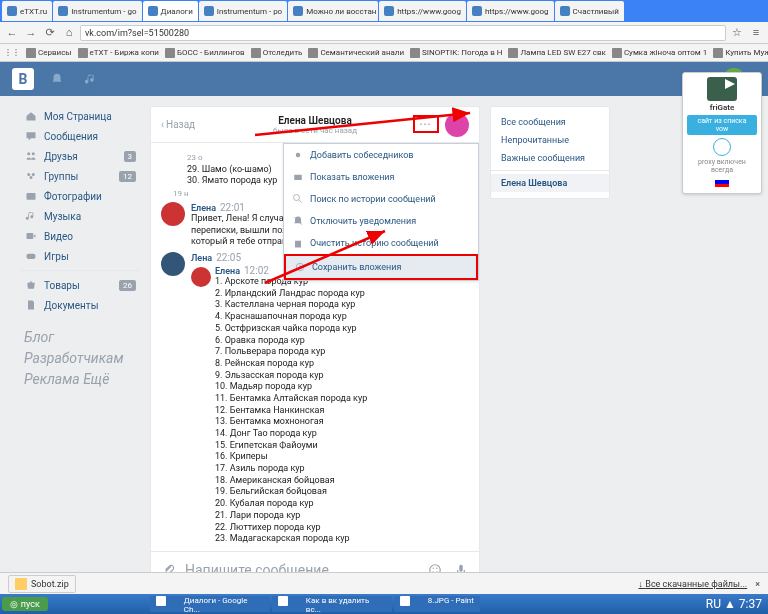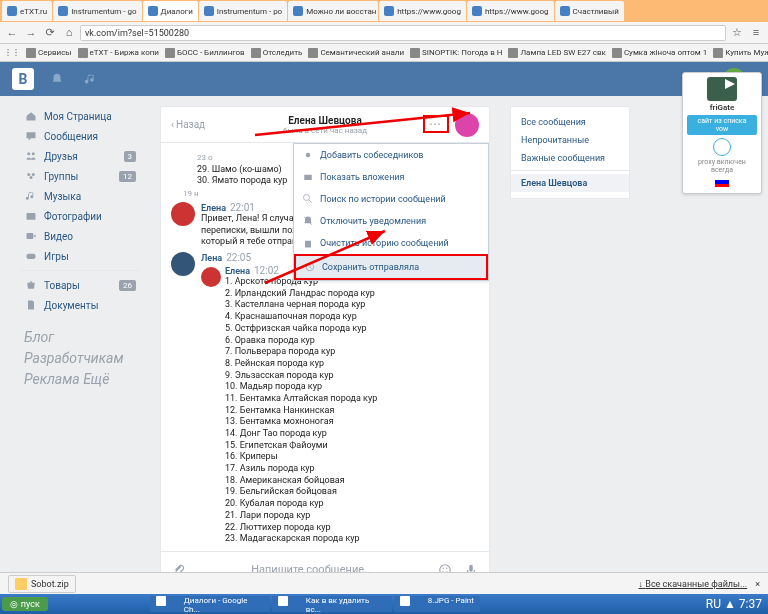--- a/index.html
+++ b/index.html
@@ -1,19 +1,19 @@
 <!DOCTYPE html>
 <html><head>
 <meta charset="utf-8">
 <style>
 * { margin:0; padding:0; box-sizing:border-box; font-family:-apple-system,BlinkMacSystemFont,Roboto,Helvetica,Arial,sans-serif; }
 body { width:768px; height:614px; background:#edeef0; overflow:hidden; font-size:10px; position:relative; }
 
 
-.browser-tabs { height:22px; background:#fdba74; display:flex; align-items:center; padding:0 2px; gap:1px; overflow:hidden; }
+.browser-tabs { height:22px; background:#3b82f6; display:flex; align-items:center; padding:0 2px; gap:1px; overflow:hidden; }
 .tab { height:20px; background:#f4f4f4; padding:2px 5px; display:flex; align-items:center; gap:3px; font-size:8px; color:#333; border-radius:2px 2px 0 0; white-space:nowrap; overflow:hidden; max-width:90px; cursor:pointer; }
 .tab.active { background:#fff; }
 .tab .fav { width:10px; height:10px; background:#4680c2; border-radius:2px; flex-shrink:0; }
 .addr-bar { height:22px; background:#f4f4f4; display:flex; align-items:center; padding:0 4px; gap:3px; border-bottom:1px solid #ccc; }
 .nav-btn { width:16px; height:16px; display:flex; align-items:center; justify-content:center; color:#555; font-size:11px; cursor:pointer; }
 .url-box { flex:1; height:16px; background:#fff; border:1px solid #ccc; border-radius:2px; padding:0 4px; font-size:9px; color:#333; display:flex; align-items:center; }
 .bookmarks { height:18px; background:#f4f4f4; display:flex; align-items:center; padding:0 4px; gap:6px; overflow:hidden; border-bottom:1px solid #ccc; }
 .bm { display:flex; align-items:center; gap:2px; font-size:8px; color:#333; cursor:pointer; white-space:nowrap; }
 .bm .ico { width:10px; height:10px; background:#888; border-radius:1px; flex-shrink:0; }
 
@@ -21,21 +21,21 @@
 .vk-header { height:34px; background:#4a76a8; display:flex; align-items:center; padding:0 12px; gap:12px; }
 .vk-logo { width:22px; height:22px; background:#fff; border-radius:3px; color:#4a76a8; font-weight:bold; font-size:14px; display:flex; align-items:center; justify-content:center; }
 .vk-search { width:160px; height:22px; background:#3a5f8a; border-radius:11px; display:flex; align-items:center; padding:0 8px; color:#8aa8c9; gap:4px; }
 .vk-search svg { fill:#8aa8c9; }
 .vk-head-ico { width:22px; height:22px; display:flex; align-items:center; justify-content:center; cursor:pointer; }
 .vk-head-ico svg { fill:#8aa8c9; width:14px; height:14px; }
 .vk-user { margin-left:auto; display:flex; align-items:center; gap:6px; color:#fff; font-size:10px; cursor:pointer; }
 .vk-user .av { width:22px; height:22px; background:#6a4; border-radius:50%; }
 
 
-.vk-main { display:flex; padding:10px 19px 0 20px; gap:20px; height:calc(100% - 96px - 26px); }
+.vk-main { display:flex; padding:10px 19px 0 20px; gap:10px; height:calc(100% - 96px - 26px); }
 .left-col { width:120px; flex-shrink:0; }
 .nav-item { display:flex; align-items:center; gap:6px; padding:3px 4px; color:#2a5885; font-size:10px; cursor:pointer; border-radius:2px; }
 .nav-item .ni-ico { width:14px; height:14px; display:flex; align-items:center; justify-content:center; }
 .nav-item .ni-ico svg { width:12px; height:12px; fill:#99a2ad; }
 .nav-item .badge { margin-left:auto; background:#99a2ad; color:#fff; font-size:8px; padding:1px 4px; border-radius:2px; }
 .nav-sep { height:1px; background:#e7e8ec; margin:4px 0; }
 .nav-foot { margin-top:12px; font-size:14px; color:#99a2ad; line-height:1.5; padding:0 4px;font-style:italic; }
 
 .center-col { width:330px; background:#fff; border:1px solid #e7e8ec; border-radius:2px; overflow:hidden; display:flex; flex-direction:column; position:relative; flex-shrink:0; }
 .chat-head { height:36px; border-bottom:1px solid #e7e8ec; display:flex; align-items:center; padding:0 10px; position:relative; }
@@ -62,21 +62,21 @@
 
 
 .dropdown { position:absolute; top:0; right:0; width:196px; background:#fff; border:1px solid #c5d0db; box-shadow:0 1px 3px rgba(0,0,0,.1); z-index:10; }
 .dd-item { padding:5px 8px; display:flex; align-items:center; gap:6px; font-size:9px; color:#2a5885; cursor:pointer; }
 .dd-item svg { width:12px; height:12px; fill:#99a2ad; flex-shrink:0; }
 .dd-item.hl { border:2px solid #e00; background:#e5ebf1; }
 
 .chat-input { height:36px; border-top:1px solid #e7e8ec; display:flex; align-items:center; padding:0 8px; gap:6px; }
 .chat-input .clip, .chat-input .emoji, .chat-input .mic { width:20px; height:20px; display:flex; align-items:center; justify-content:center; cursor:pointer; }
 .chat-input svg { width:14px; height:14px; fill:#99a2ad; }
-.chat-input .fld { flex:1; font-size:11px; color:#99a2ad;text-align:center; }
+.chat-input .fld { flex:1; font-size:14px; color:#99a2ad; }
 
 .right-col { width:120px; background:#fff; border:1px solid #e7e8ec; border-radius:2px; padding:6px 0; flex-shrink:0; height:fit-content; }
 .filter { padding:4px 10px; font-size:9px; color:#2a5885; cursor:pointer; }
 .filter.active { background:#f0f2f5; font-weight:600; }
 .filter-sep { height:1px; background:#e7e8ec; margin:3px 0; }
 
 
 .frigate { position:absolute; right:6px; top:72px; width:80px; background:#fff; border:1px solid #ccc; border-radius:3px; padding:4px; text-align:center; font-size:8px; box-shadow:0 1px 3px rgba(0,0,0,.15); }
 .frigate .logo { width:30px; height:24px; background:#3a5f4a; border-radius:3px; margin:0 auto 2px; position:relative; }
 .frigate .logo::after { content:""; position:absolute; right:2px; top:2px; width:10px; height:10px; background:#fff; clip-path:polygon(0 0,100% 50%,0 100%); }
@@ -247,33 +247,33 @@
             <circle cx="11" cy="6" r="2"></circle>
             <circle cx="8" cy="10" r="2"></circle>
           </svg>
         </div>
         <span>Группы</span>
         <span class="badge">12</span>
       </div>
       <div class="nav-item">
         <div class="ni-ico">
           <svg viewBox="0 0 16 16">
-            <path d="M5 3v8a2 2 0 11-1-1.7V5l7-2v6a2 2 0 11-1-1.7V3z"></path>
-          </svg>
-        </div>
-        <span>Музыка</span>
-      </div>
-      <div class="nav-item">
-        <div class="ni-ico">
-          <svg viewBox="0 0 16 16">
             <rect x="2" y="4" width="12" height="9" rx="1"></rect>
             <circle cx="8" cy="8" r="2"></circle>
           </svg>
         </div>
         <span>Фотографии</span>
+      </div>
+      <div class="nav-item">
+        <div class="ni-ico">
+          <svg viewBox="0 0 16 16">
+            <path d="M5 3v8a2 2 0 11-1-1.7V5l7-2v6a2 2 0 11-1-1.7V3z"></path>
+          </svg>
+        </div>
+        <span>Музыка</span>
       </div>
       <div class="nav-item">
         <div class="ni-ico">
           <svg viewBox="0 0 16 16">
             <rect x="2" y="4" width="9" height="8" rx="1"></rect>
             <path d="M11 8l3-2v4z"></path>
           </svg>
         </div>
         <span>Видео</span>
       </div>
@@ -410,21 +410,21 @@
               <rect x="4" y="5" width="8" height="9"></rect>
               <path d="M3 5h10M7 3h2"></path>
             </svg>
             <span>Очистить историю сообщений</span>
           </div>
           <div class="dd-item hl">
             <svg viewBox="0 0 16 16">
               <circle cx="8" cy="8" r="5" fill="none" stroke="#99a2ad"></circle>
               <path d="M8 5v3l2 2" stroke="#99a2ad" fill="none"></path>
             </svg>
-            <span>Сохранить отправляла</span>
+            <span>Сохранить вложения</span>
           </div>
         </div>
     </div>
 
     <div class="chat-input">
       <div class="clip">
           <svg viewBox="0 0 16 16">
             <path d="M10 4l-5 5a2 2 0 003 3l5-5a3 3 0 00-4-4l-5 5" fill="none" stroke="#99a2ad" stroke-width="1.3"></path>
           </svg>
         </div>

